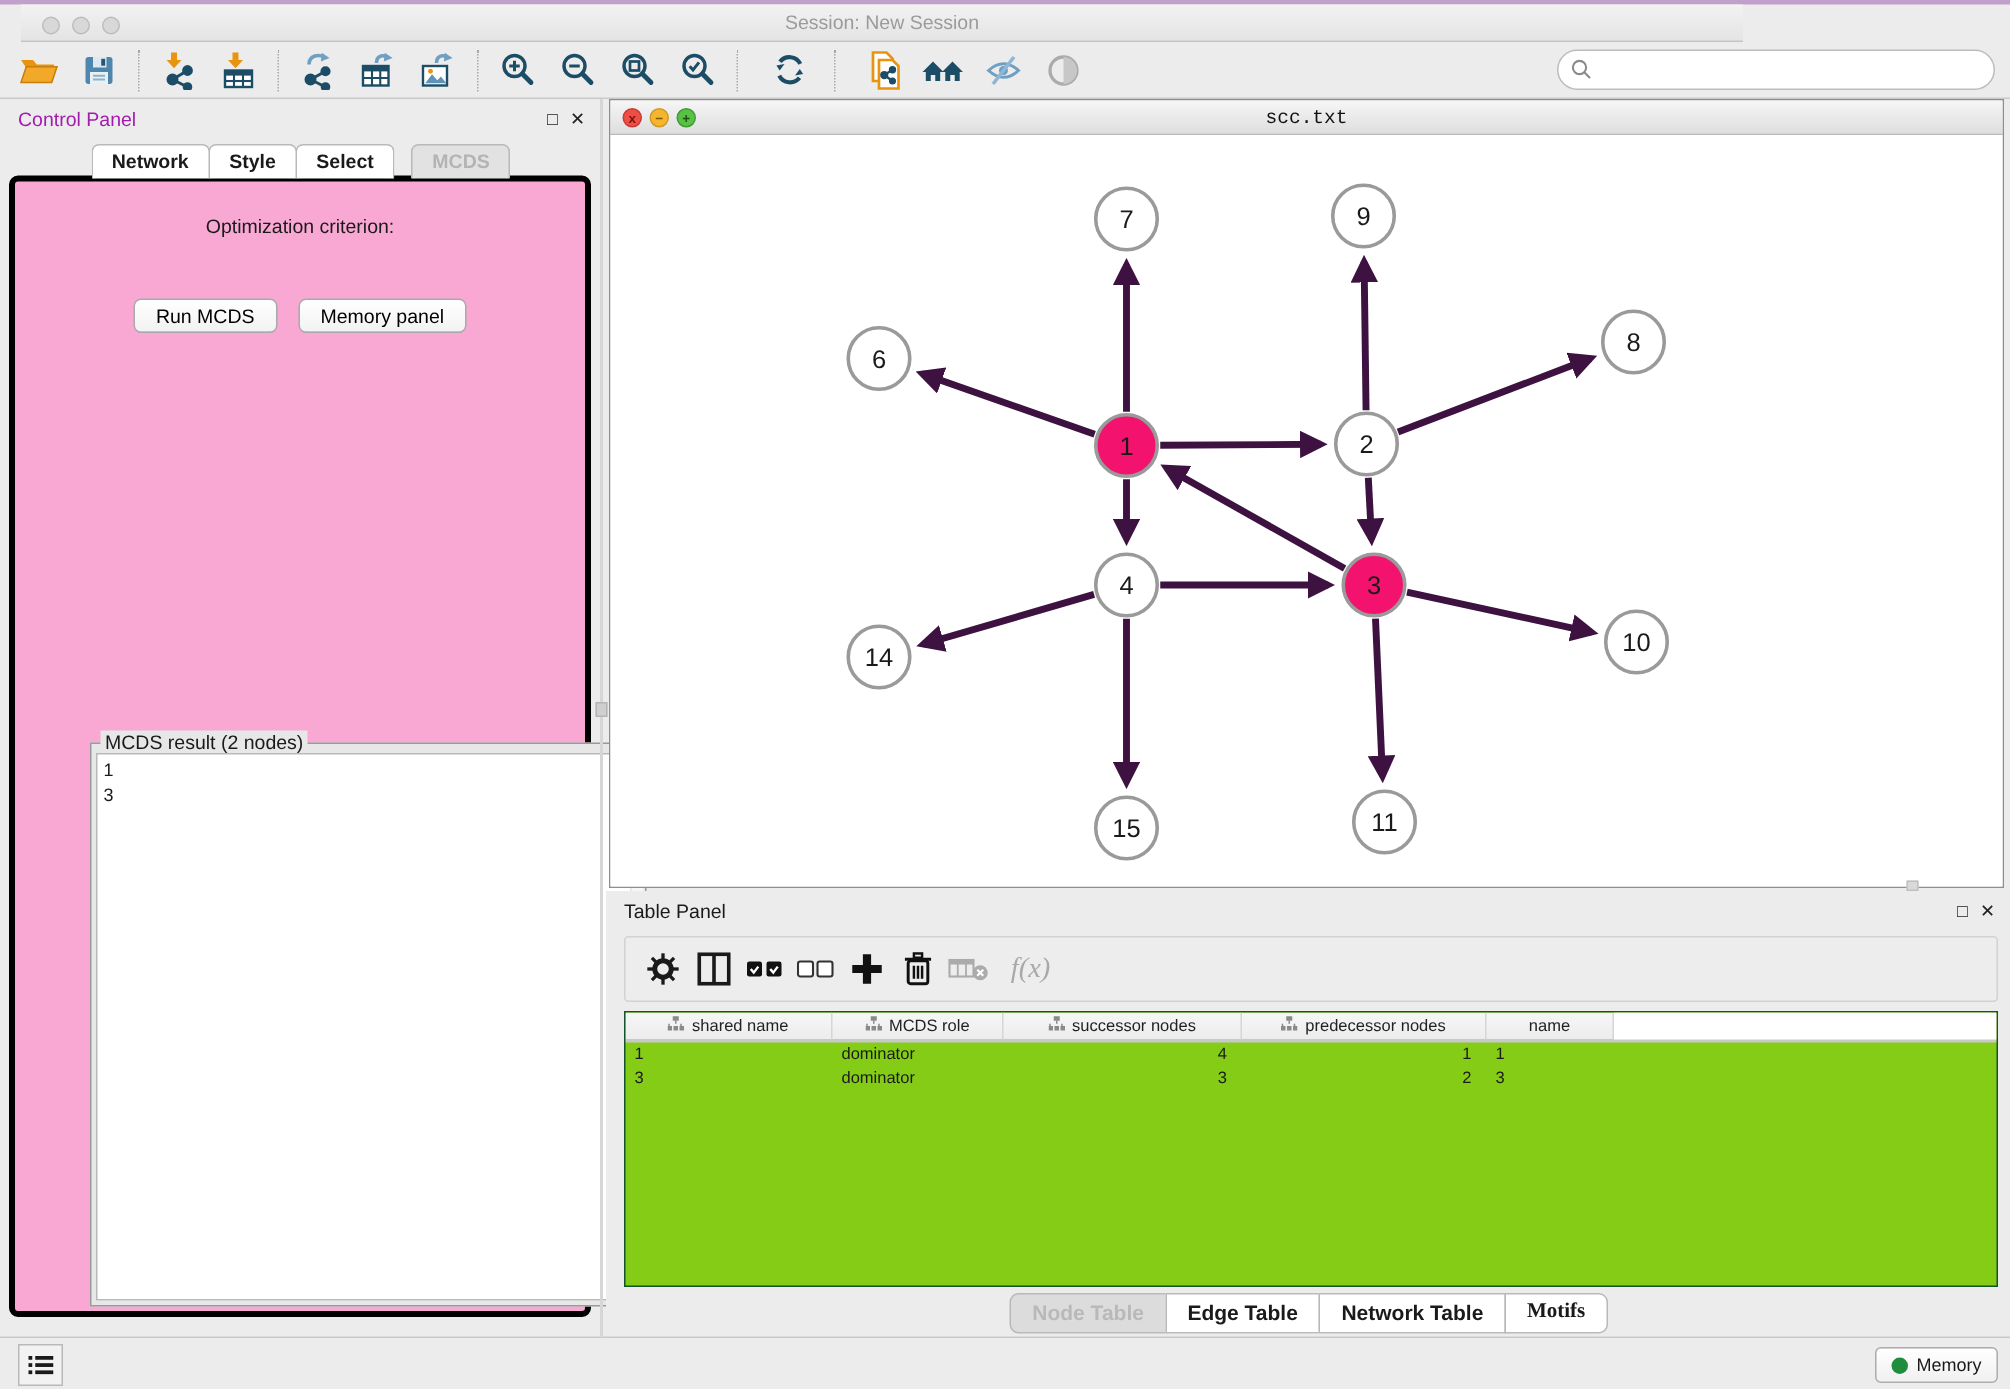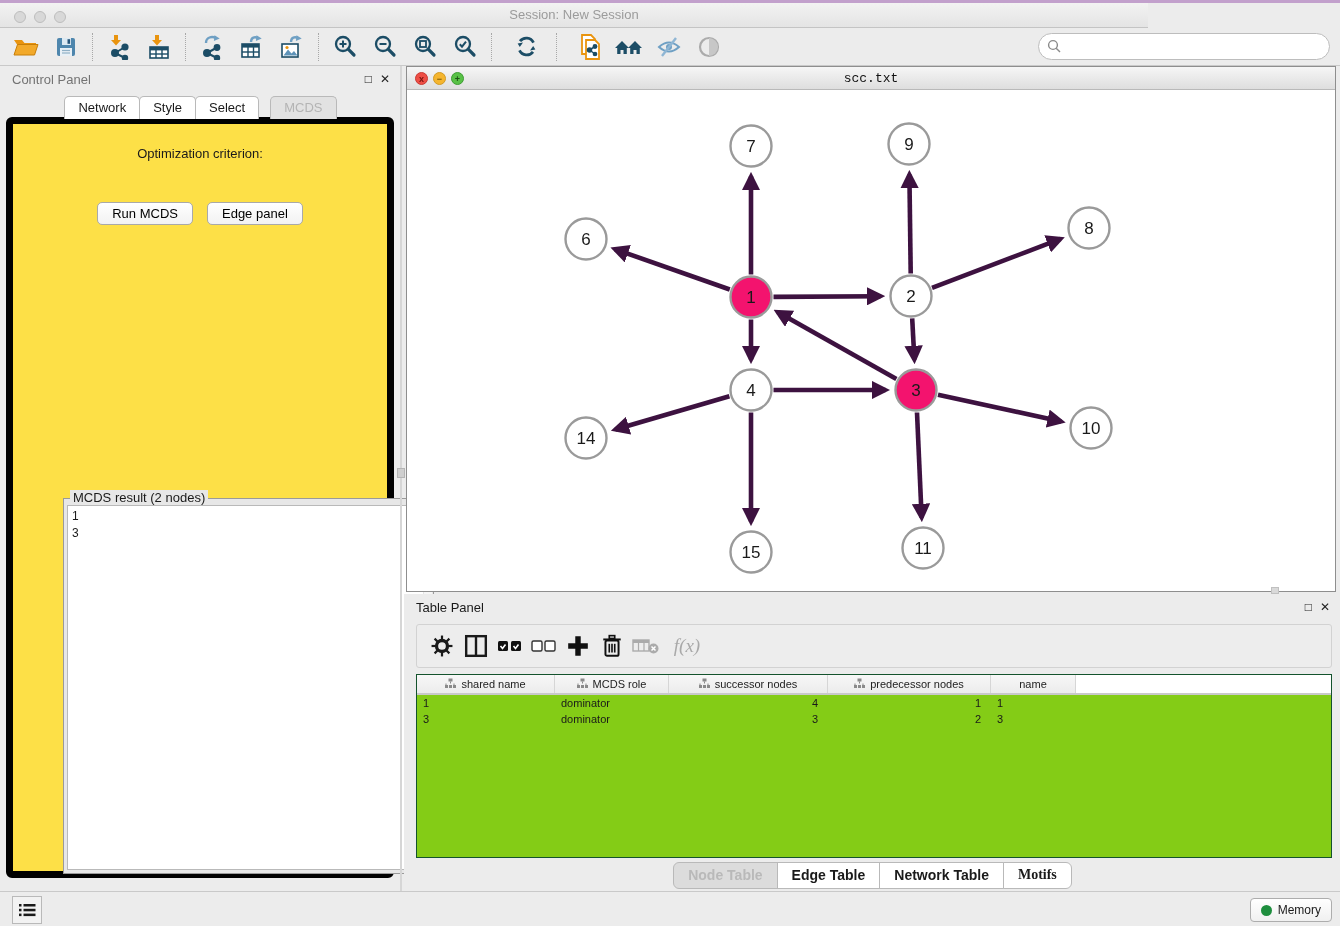--- a/index.html
+++ b/index.html
@@ -3,46 +3,46 @@
 <meta charset="utf-8">
 <style>
   * { margin:0; padding:0; box-sizing:border-box; }
   html,body { width:1340px; height:926px; }
   body {
     font-family:"Liberation Sans","DejaVu Sans",sans-serif;
     background:#ECECEC; position:relative; overflow:hidden; font-size:13px; color:#1a1a1a;
   }
   
   .purple-strip { position:absolute; left:0; top:0; width:1340px; height:3px; background:#C2A0CC; }
-  .titlebar { position:absolute; left:0; top:3px; width:1148px; height:25px;
+  .titlebar { position:absolute; left:14px; top:3px; width:1148px; height:25px;
     background:linear-gradient(#F2F2F2,#E4E4E4); border-bottom:1px solid #C4C4C4; }
   .traffic { position:absolute; top:8px; width:12px; height:12px; border-radius:50%;
     background:#D8D8D8; border:1px solid #BDBDBD; }
   .t1{left:14px}.t2{left:34px}.t3{left:54px}
   .win-title { position:absolute; left:0; right:0; top:4px; text-align:center; color:#9B9B9B; font-size:13px; }
   
   .toolbar { position:absolute; left:0; top:28px; width:1340px; height:38px;
     background:#ECECEC; border-bottom:1px solid #C9C9C9; display:flex; align-items:center; padding-left:6px; }
   .tb-icon { width:40px; height:34px; display:flex; align-items:center; justify-content:center; cursor:default; }
   .tb-sep { width:1px; height:28px; border-left:1px dotted #A8A8A8; margin:0 6px; }
   .search-wrap { position:absolute; right:10px; top:33px; width:292px; height:27px;
     background:#fff; border:1px solid #BDBDBD; border-radius:14px; display:flex; align-items:center; padding-left:8px; }
   .search-wrap input { border:none; outline:none; flex:1; height:20px; font-size:13px; background:transparent; }
   
   .control-panel { position:absolute; left:0; top:66px; width:400px; height:825px; background:#ECECEC; }
   .panel-head { position:relative; height:28px; }
-  .panel-head .ph-title { position:absolute; left:12px; top:6px; font-size:13px; color:#737373; }
+  .panel-head .ph-title { position:absolute; left:12px; top:6px; font-size:13px; color:#a21caf; }
   .ph-icons { position:absolute; right:10px; top:6px; display:flex; gap:8px; }
   .ph-icons span { font-size:12px; color:#222; font-weight:bold; cursor:default; line-height:14px;}
   .cp-tabs { position:absolute; left:0; top:30px; width:400px; display:flex; justify-content:center; z-index:3; }
   .cp-tab { background:#fff; border:1px solid #B9B9B9; border-bottom:none; padding:3px 13px 4px;
-    font-size:13px; border-radius:5px 5px 0 0; margin-right:-1px; cursor:default; }
+    font-size:13px; border-radius:5px 5px 0 0; margin-right:-1px; cursor:default;font-weight:bold; }
   .cp-tab.active { background:#E2E2E2; color:#B4B4B4;margin-left:12px; }
   .cp-body { position:absolute; left:6px; top:51px; width:388px; height:761px;
-    background:#fde047; border:7px solid #000000; border-radius:6px; }
+    background:#f9a8d4; border:4px solid #000000; border-radius:6px; }
   .opt-label { text-align:center; margin-top:22px; font-size:13px; }
   .criterion { position:absolute; left:38px; top:44px; width:312px; height:23px; background:#fff;
     border:1px solid #ABABAB; border-radius:4px; display:flex; align-items:center; padding:0 8px; font-size:13px; }
   .criterion .stepper { margin-left:auto; display:flex; flex-direction:column; line-height:6px; font-size:8px; color:#444; }
   .cp-buttons { position:absolute; left:0; top:78px; width:100%; display:flex; justify-content:center; gap:14px; }
   .cp-btn { background:linear-gradient(#FFFFFF,#F2F2F2); border:1px solid #A9A9A9; border-radius:5px;
     padding:3px 14px; font-size:13px; cursor:default; }
   .result-box { position:absolute; left:6px; top:374px; width:371px; height:376px;
     border:1px solid #9A9A9A; background:#E7E7E7;margin-left:44px; }
   .result-legend { position:absolute; left:6px; top:-9px; background:#E7E7E7; padding:0 3px; font-size:13px; }
@@ -283,21 +283,21 @@
   <div class="cp-tabs">
     <span class="cp-tab">Network</span>
     <span class="cp-tab">Style</span>
     <span class="cp-tab">Select</span>
     <span class="cp-tab active">MCDS</span>
   </div>
   <div class="cp-body">
     <div class="opt-label">Optimization criterion:</div>
     <div class="cp-buttons">
       <button class="cp-btn">Run MCDS</button>
-      <button class="cp-btn">Edge panel</button>
+      <button class="cp-btn">Memory panel</button>
     </div>
     <div class="result-box">
       <span class="result-legend">MCDS result (2 nodes)</span>
       <div class="result-text" id="result-text" style="white-space: pre;">1
 3</div>
       <div class="result-scroll"></div>
     </div>
   </div>
 </div>
 <div class="v-divider"></div>

